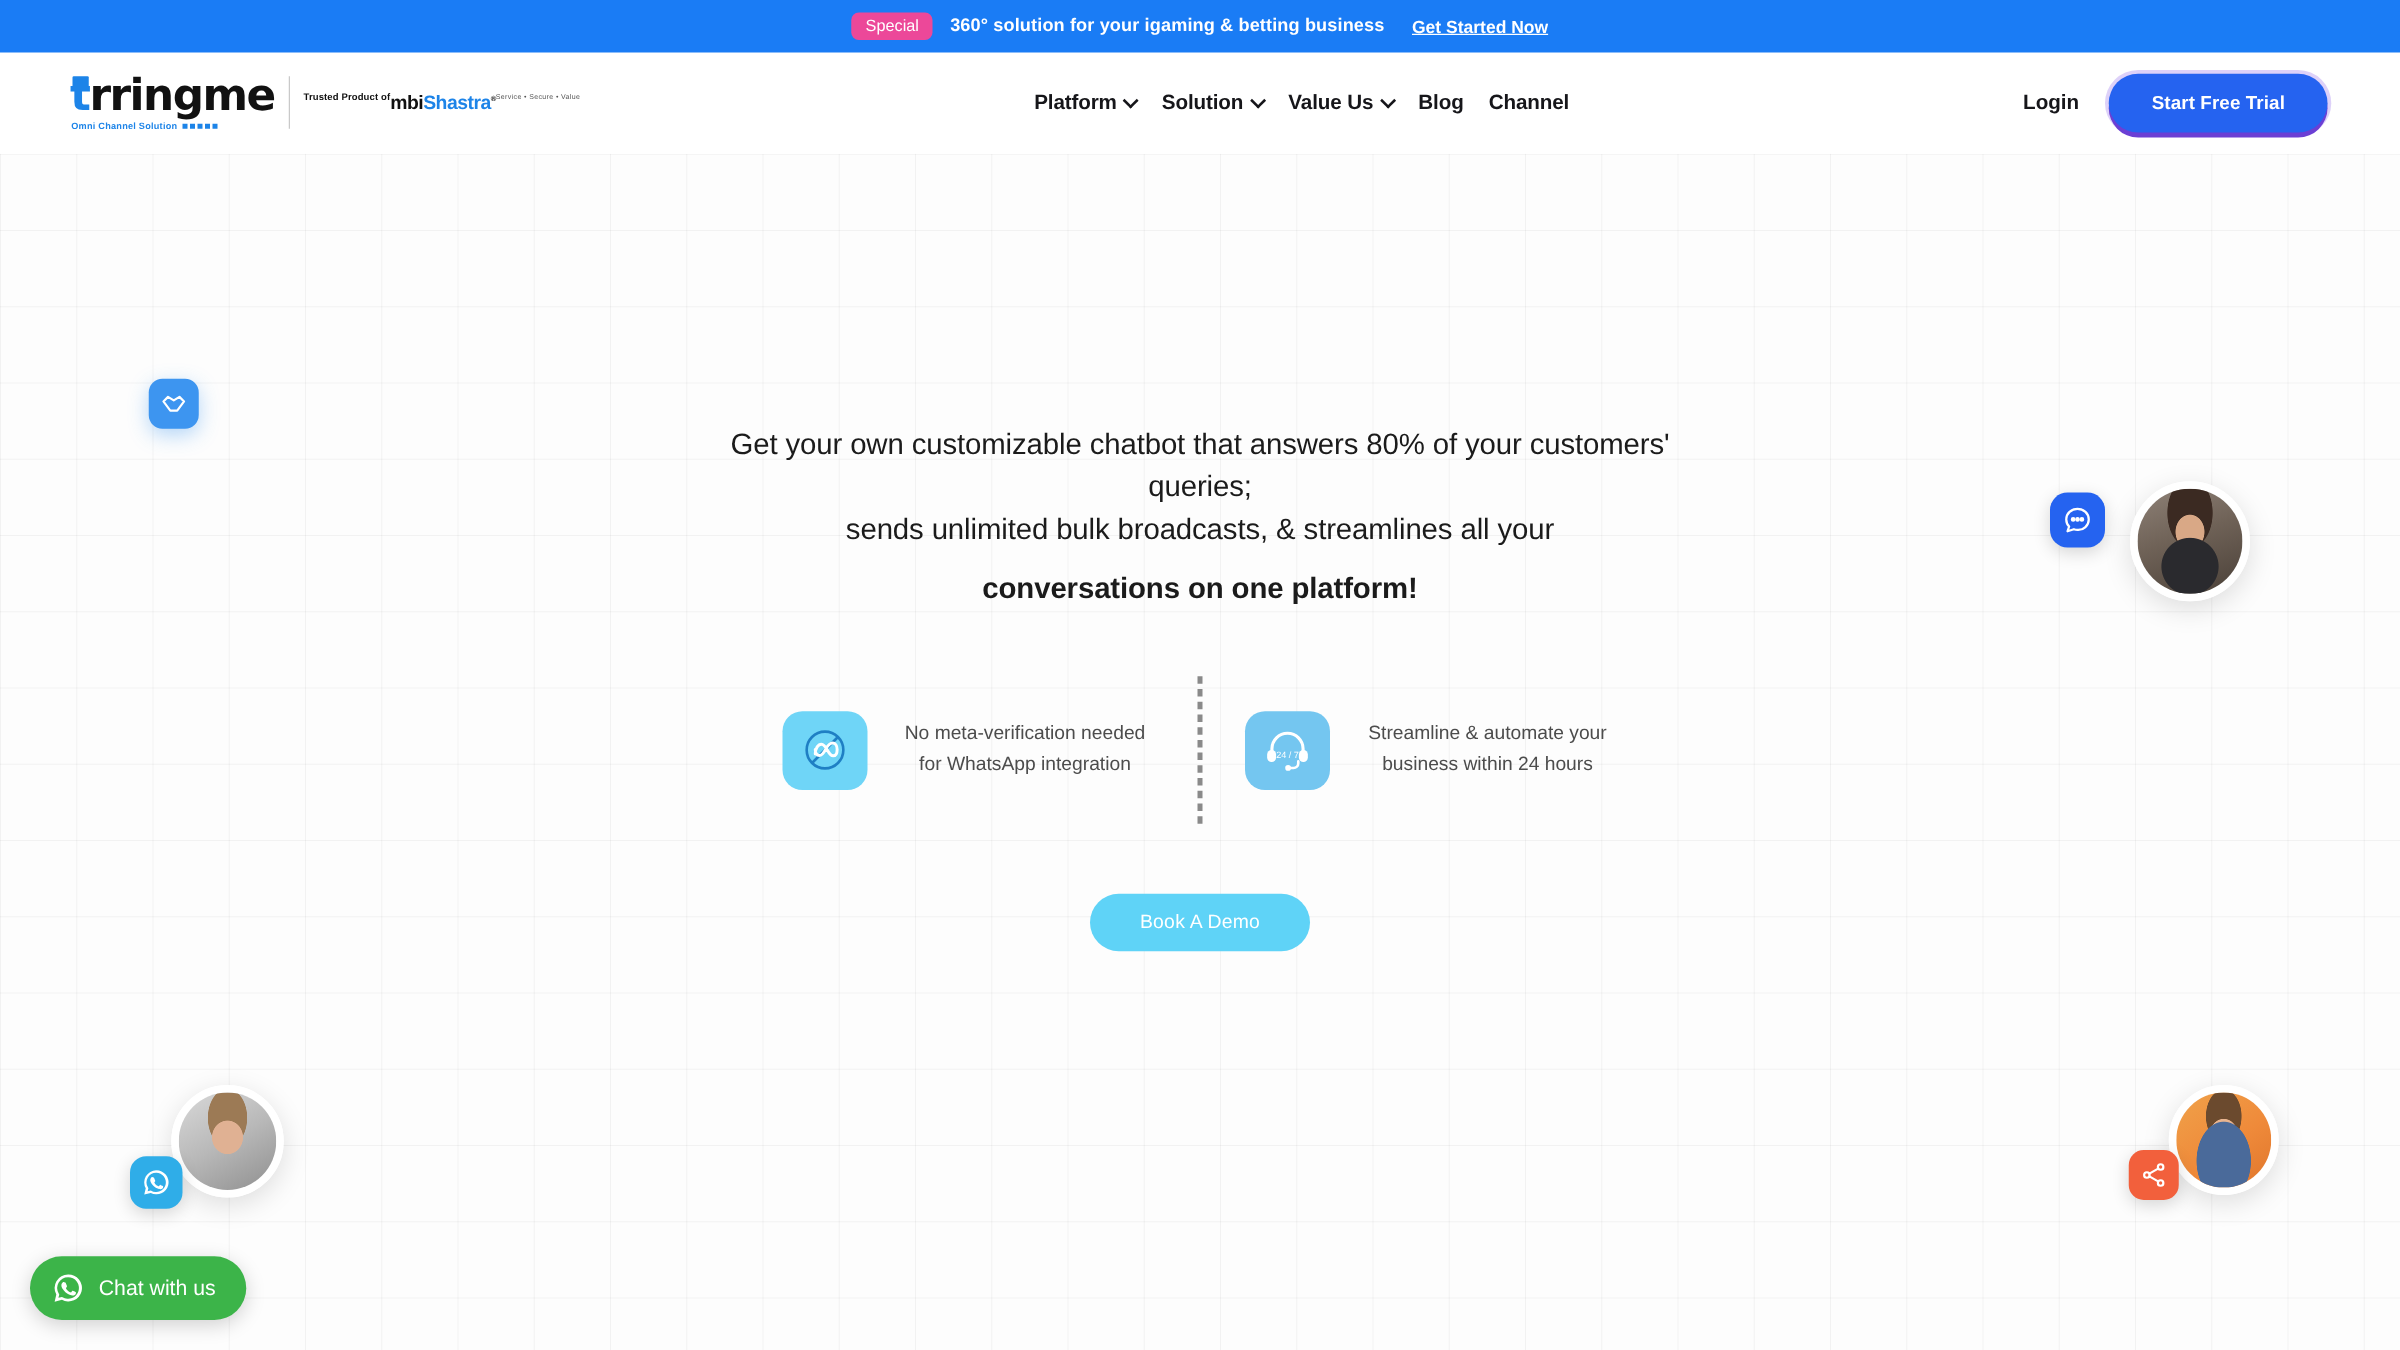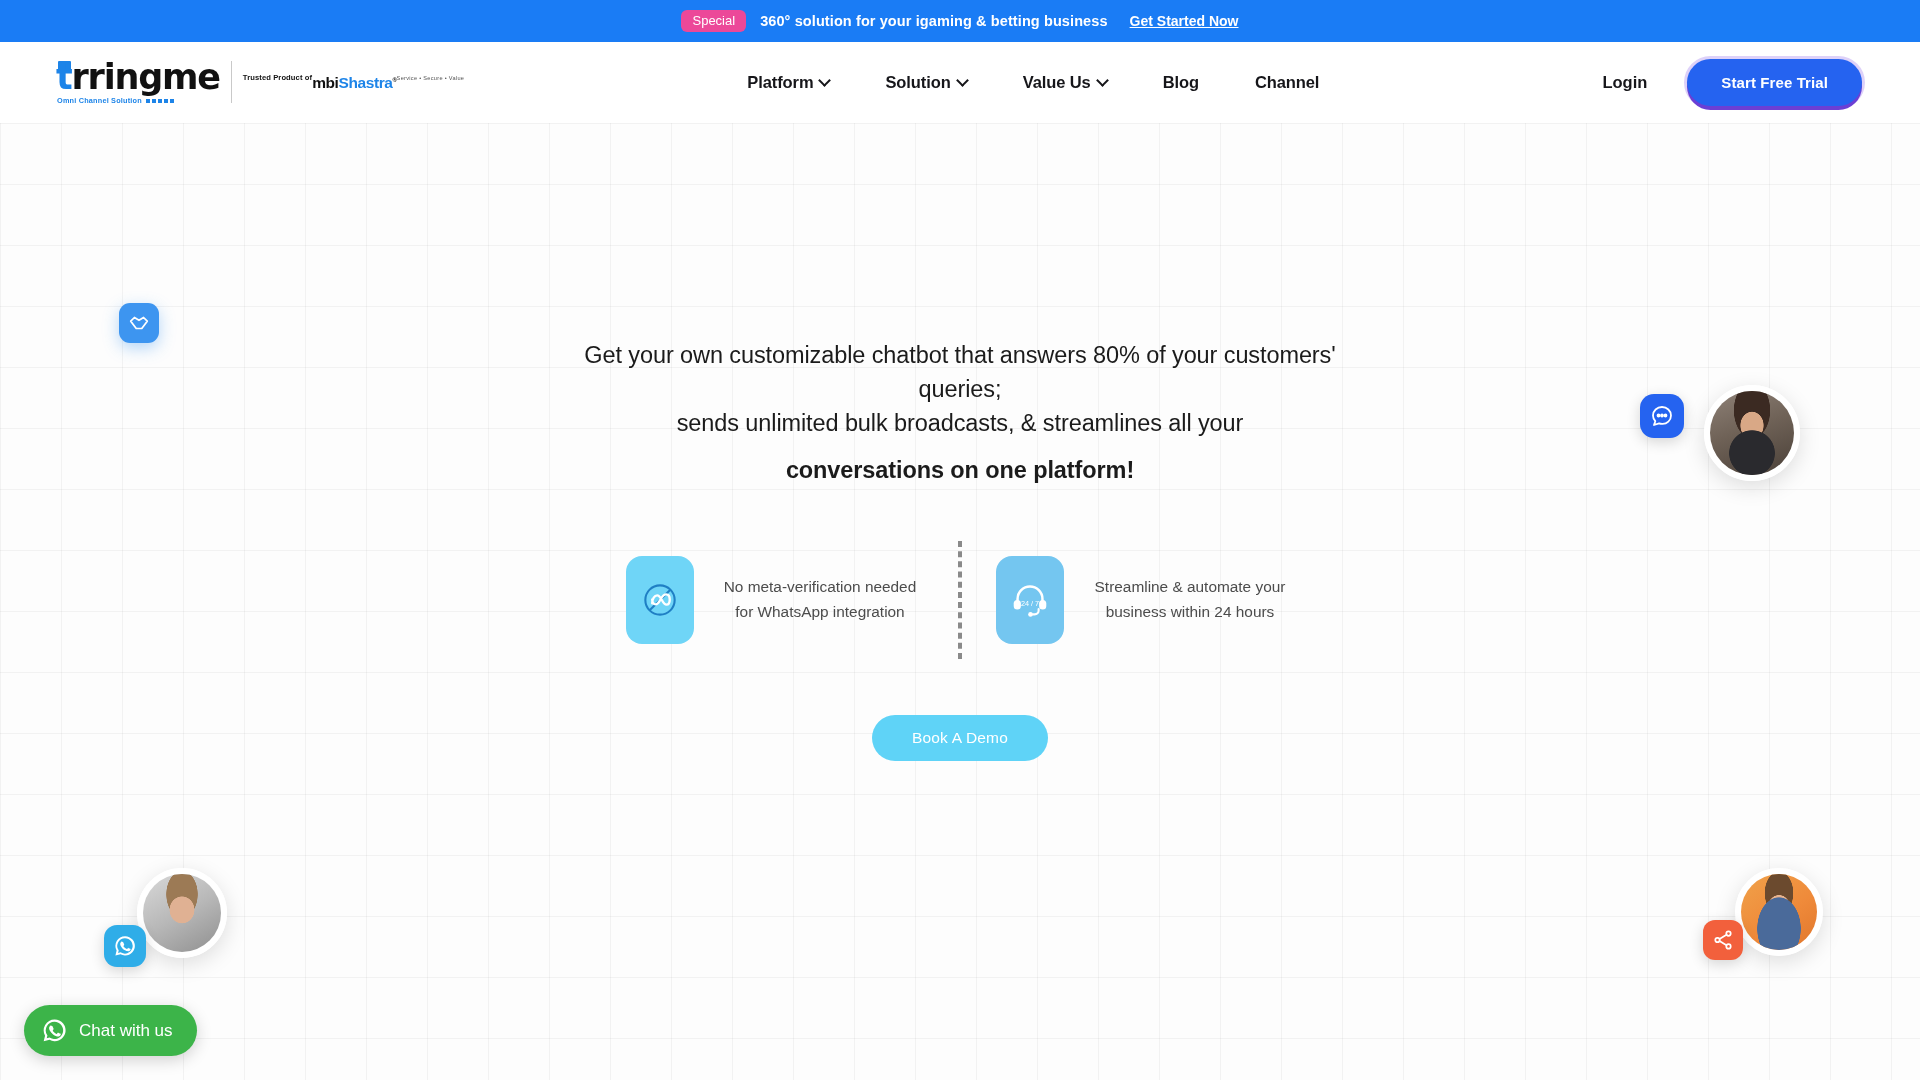--- a/index.html
+++ b/index.html
@@ -53,33 +53,33 @@
   .logo-partner .tp { font-size: 7.6px; font-weight: 700; color: #111; letter-spacing: .1px; }
   .logo-partner .ms {
     font-size: 15.5px; font-weight: 700; color: #111; letter-spacing: -.4px;
   }
   .logo-partner .ms b { color: #1d84e8; font-weight: 700; }
   .logo-partner .ms sup { font-size: 6px; vertical-align: super; }
   .logo-partner .sv { font-size: 5.6px; color: #555; letter-spacing: .3px; margin-top: 1px; }
 
   nav.main-nav {
     flex: 1; display: flex; align-items: center; justify-content: center;
-    gap: 56px;
+    gap: 20px;
   }
   .nav-item {
     display: flex; align-items: center; gap: 7px;
     font-size: 16.5px; font-weight: 700; color: #16161a; cursor: pointer;
     letter-spacing: -.1px;
   }
   .chev {
     width: 9px; height: 9px; border-right: 2px solid #16161a;
     border-bottom: 2px solid #16161a; transform: rotate(45deg);
     margin-top: -5px;
   }
-  .header-right { display: flex; align-items: center; gap: 40px; }
+  .header-right { display: flex; align-items: center; gap: 24px; }
   .login-link {
     font-size: 16.5px; font-weight: 700; color: #16161a; cursor: pointer;
   }
   .trial-btn {
     background: #2563f0; color: #fff; font-size: 15px; font-weight: 700;
     border: none; border-radius: 999px; padding: 15px 34px; cursor: pointer;
     box-shadow: 0 4px 0 0 #6b3fd4, 0 0 0 3px rgba(120,70,230,.25);
     letter-spacing: .1px;
   }
 
@@ -108,21 +108,21 @@
   .features {
     display: flex; align-items: stretch; justify-content: center;
     margin-top: 53px;
   }
   .feature {
     display: flex; align-items: center; gap: 22px; padding: 0 34px;
     height: 118px;
   }
   .sep { width: 0; border-left: 2px dashed #8a8a8a; height: 118px; }
   .f-icon {
-    width: 68px; height: 88px; border-radius: 16px; flex: 0 0 68px;
+    width: 68px; height: 63px; border-radius: 16px; flex: 0 0 68px;
     display: flex; align-items: center; justify-content: center;
   }
   .f-icon.blue { background: #6fd5f7; }
   .f-icon.amber { background: #fbd98a; }
   .f-icon.sky { background: #74c6f0; }
   .f-text {
     font-size: 15.4px; color: #4c4c4c; line-height: 1.62; text-align: center;
     width: 208px;
   }
 

